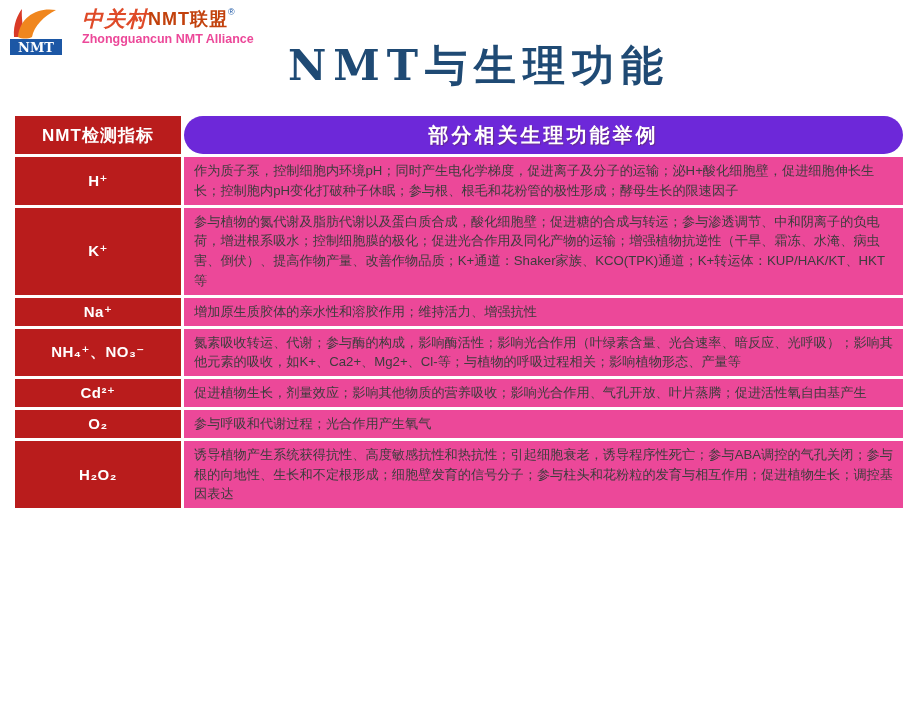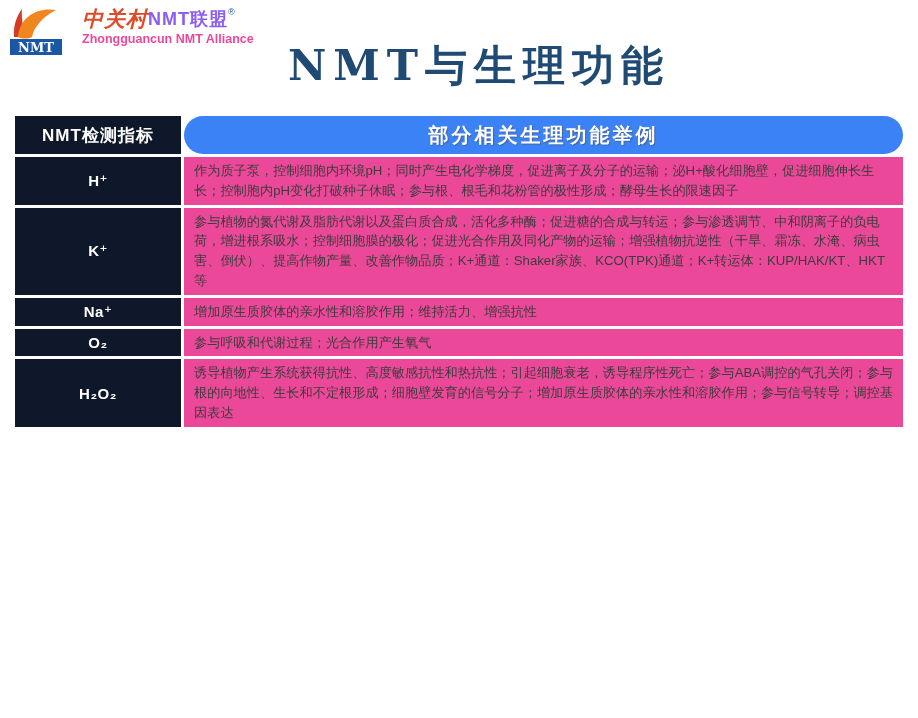--- a/index.html
+++ b/index.html
@@ -15,21 +15,21 @@
   
   .logo { position:absolute; left:8px; top:4px; display:flex; align-items:flex-start; }
   .logo-mark { width:56px; height:52px; position:relative; }
   .logo-text { margin-left:18px; padding-top:4px; }
   .logo-line1 { display:flex; align-items:flex-start; line-height:1; }
   .logo-cn-red {
     font-family:"DejaVu Serif","Liberation Serif",serif;
     font-weight:bold; font-style:italic;
     color:#df4a28; font-size:21px; letter-spacing:1px;
   }
-  .logo-cn-blue { font-weight:bold; color:#8b5cf6; font-size:18px; letter-spacing:1px; padding-top:2px; }
+  .logo-cn-blue { font-weight:bold; color:#c2410c; font-size:18px; letter-spacing:1px; padding-top:2px; }
   .logo-reg { color:#1c57a5; font-size:9px; vertical-align:top; line-height:1; }
   .logo-en { color:#ec4899; font-size:12.5px; font-weight:bold; margin-top:3px; }
 
   
   .title {
     position:absolute; left:0; top:38px; width:100%;
     text-align:center;
     font-family:"DejaVu Serif","Liberation Serif",serif;
     font-weight:bold;
     font-size:42px;
@@ -42,32 +42,32 @@
   .table-wrap { position:absolute; left:12px; top:113px; width:894px; }
   table.nmt {
     width:894px;
     border-collapse:separate;
     border-spacing:3px;
     table-layout:fixed;
   }
   col.c-label { width:166px; }
   td, th { vertical-align:middle; }
   th.h-label, td.cell-label {
-    background:#0f172a;
+    background:#b91c1c;
     color:#ffffff;
     text-align:center;
     font-weight:bold;
   }
   th.h-label {
     font-size:17px;
     letter-spacing:1px;
     height:38px;
   }
   th.h-desc {
-    background:#3b82f6;
+    background:#6d28d9;
     color:#ffffff;
     font-family:Liberation Sans, sans-serif;
     font-weight:bold;
     font-size:20px;
     letter-spacing:3px;
     text-align:center;
     text-shadow:1px 1px 1px rgba(90,40,0,0.35);
     border-radius:19px;
   }
   td.cell-label { font-size:15px; letter-spacing:0.5px; }
@@ -135,32 +135,40 @@
           <tr>
         <th class="h-label">NMT检测指标</th>
         <th class="h-desc">部分相关生理功能举例</th>
       </tr>
       <tr class="r-2l">
         <td class="cell-label">H⁺</td>
         <td class="cell-desc">作为质子泵，控制细胞内环境pH；同时产生电化学梯度，促进离子及分子的运输；泌H+酸化细胞壁，促进细胞伸长生长；控制胞内pH变化打破种子休眠；参与根、根毛和花粉管的极性形成；酵母生长的限速因子</td>
       </tr>
       <tr class="r-3l">
         <td class="cell-label">K⁺</td>
-        <td class="cell-desc">参与植物的氮代谢及脂肪代谢以及蛋白质合成，活化多种酶；促进糖的合成与转运；参与渗透调节、中和阴离子的负电荷，增进根系吸水；控制细胞膜的极化；促进光合作用及同化产物的运输；增强植物抗逆性（干旱、霜冻、水淹、病虫害、倒伏）、提高作物产量、改善作物品质；K+通道：Shaker家族、KCO(TPK)通道；K+转运体：KUP/HAK/KT、HKT等</td>
+        <td class="cell-desc">参与植物的氮代谢及脂肪代谢以及蛋白质合成，酸化细胞壁；促进糖的合成与转运；参与渗透调节、中和阴离子的负电荷，增进根系吸水；控制细胞膜的极化；促进光合作用及同化产物的运输；增强植物抗逆性（干旱、霜冻、水淹、病虫害、倒伏）、提高作物产量、改善作物品质；K+通道：Shaker家族、KCO(TPK)通道；K+转运体：KUP/HAK/KT、HKT等</td>
       </tr>
       <tr class="r-1l">
         <td class="cell-label">Na⁺</td>
         <td class="cell-desc">增加原生质胶体的亲水性和溶胶作用；维持活力、增强抗性</td>
+      </tr>
+      <tr class="r-2ls">
+        <td class="cell-label">NH₄⁺、NO₃⁻</td>
+        <td class="cell-desc">氮素吸收转运、代谢；参与酶的构成，影响酶活性；影响光合作用（叶绿素含量、光合速率、暗反应、光呼吸）；影响其他元素的吸收，如K+、Ca2+、Mg2+、Cl-等；与植物的呼吸过程相关；影响植物形态、产量等</td>
+      </tr>
+      <tr class="r-1l">
+        <td class="cell-label">Cd²⁺</td>
+        <td class="cell-desc">促进植物生长，剂量效应；影响其他物质的营养吸收；影响光合作用、气孔开放、叶片蒸腾；促进活性氧自由基产生</td>
       </tr>
       <tr class="r-1l">
         <td class="cell-label">O₂</td>
         <td class="cell-desc">参与呼吸和代谢过程；光合作用产生氧气</td>
       </tr>
       <tr class="r-2ls">
         <td class="cell-label">H₂O₂</td>
-        <td class="cell-desc">诱导植物产生系统获得抗性、高度敏感抗性和热抗性；引起细胞衰老，诱导程序性死亡；参与ABA调控的气孔关闭；参与根的向地性、生长和不定根形成；细胞壁发育的信号分子；增加原生质胶体的亲水性和溶胶作用；参与信号转导；调控基因表达</td>
+        <td class="cell-desc">诱导植物产生系统获得抗性、高度敏感抗性和热抗性；引起细胞衰老，诱导程序性死亡；参与ABA调控的气孔关闭；参与根的向地性、生长和不定根形成；细胞壁发育的信号分子；参与柱头和花粉粒的发育与相互作用；促进植物生长；调控基因表达</td>
       </tr>
     </tbody>
       </table>
   </div>
 
 
 </div>
 
 </body></html>

